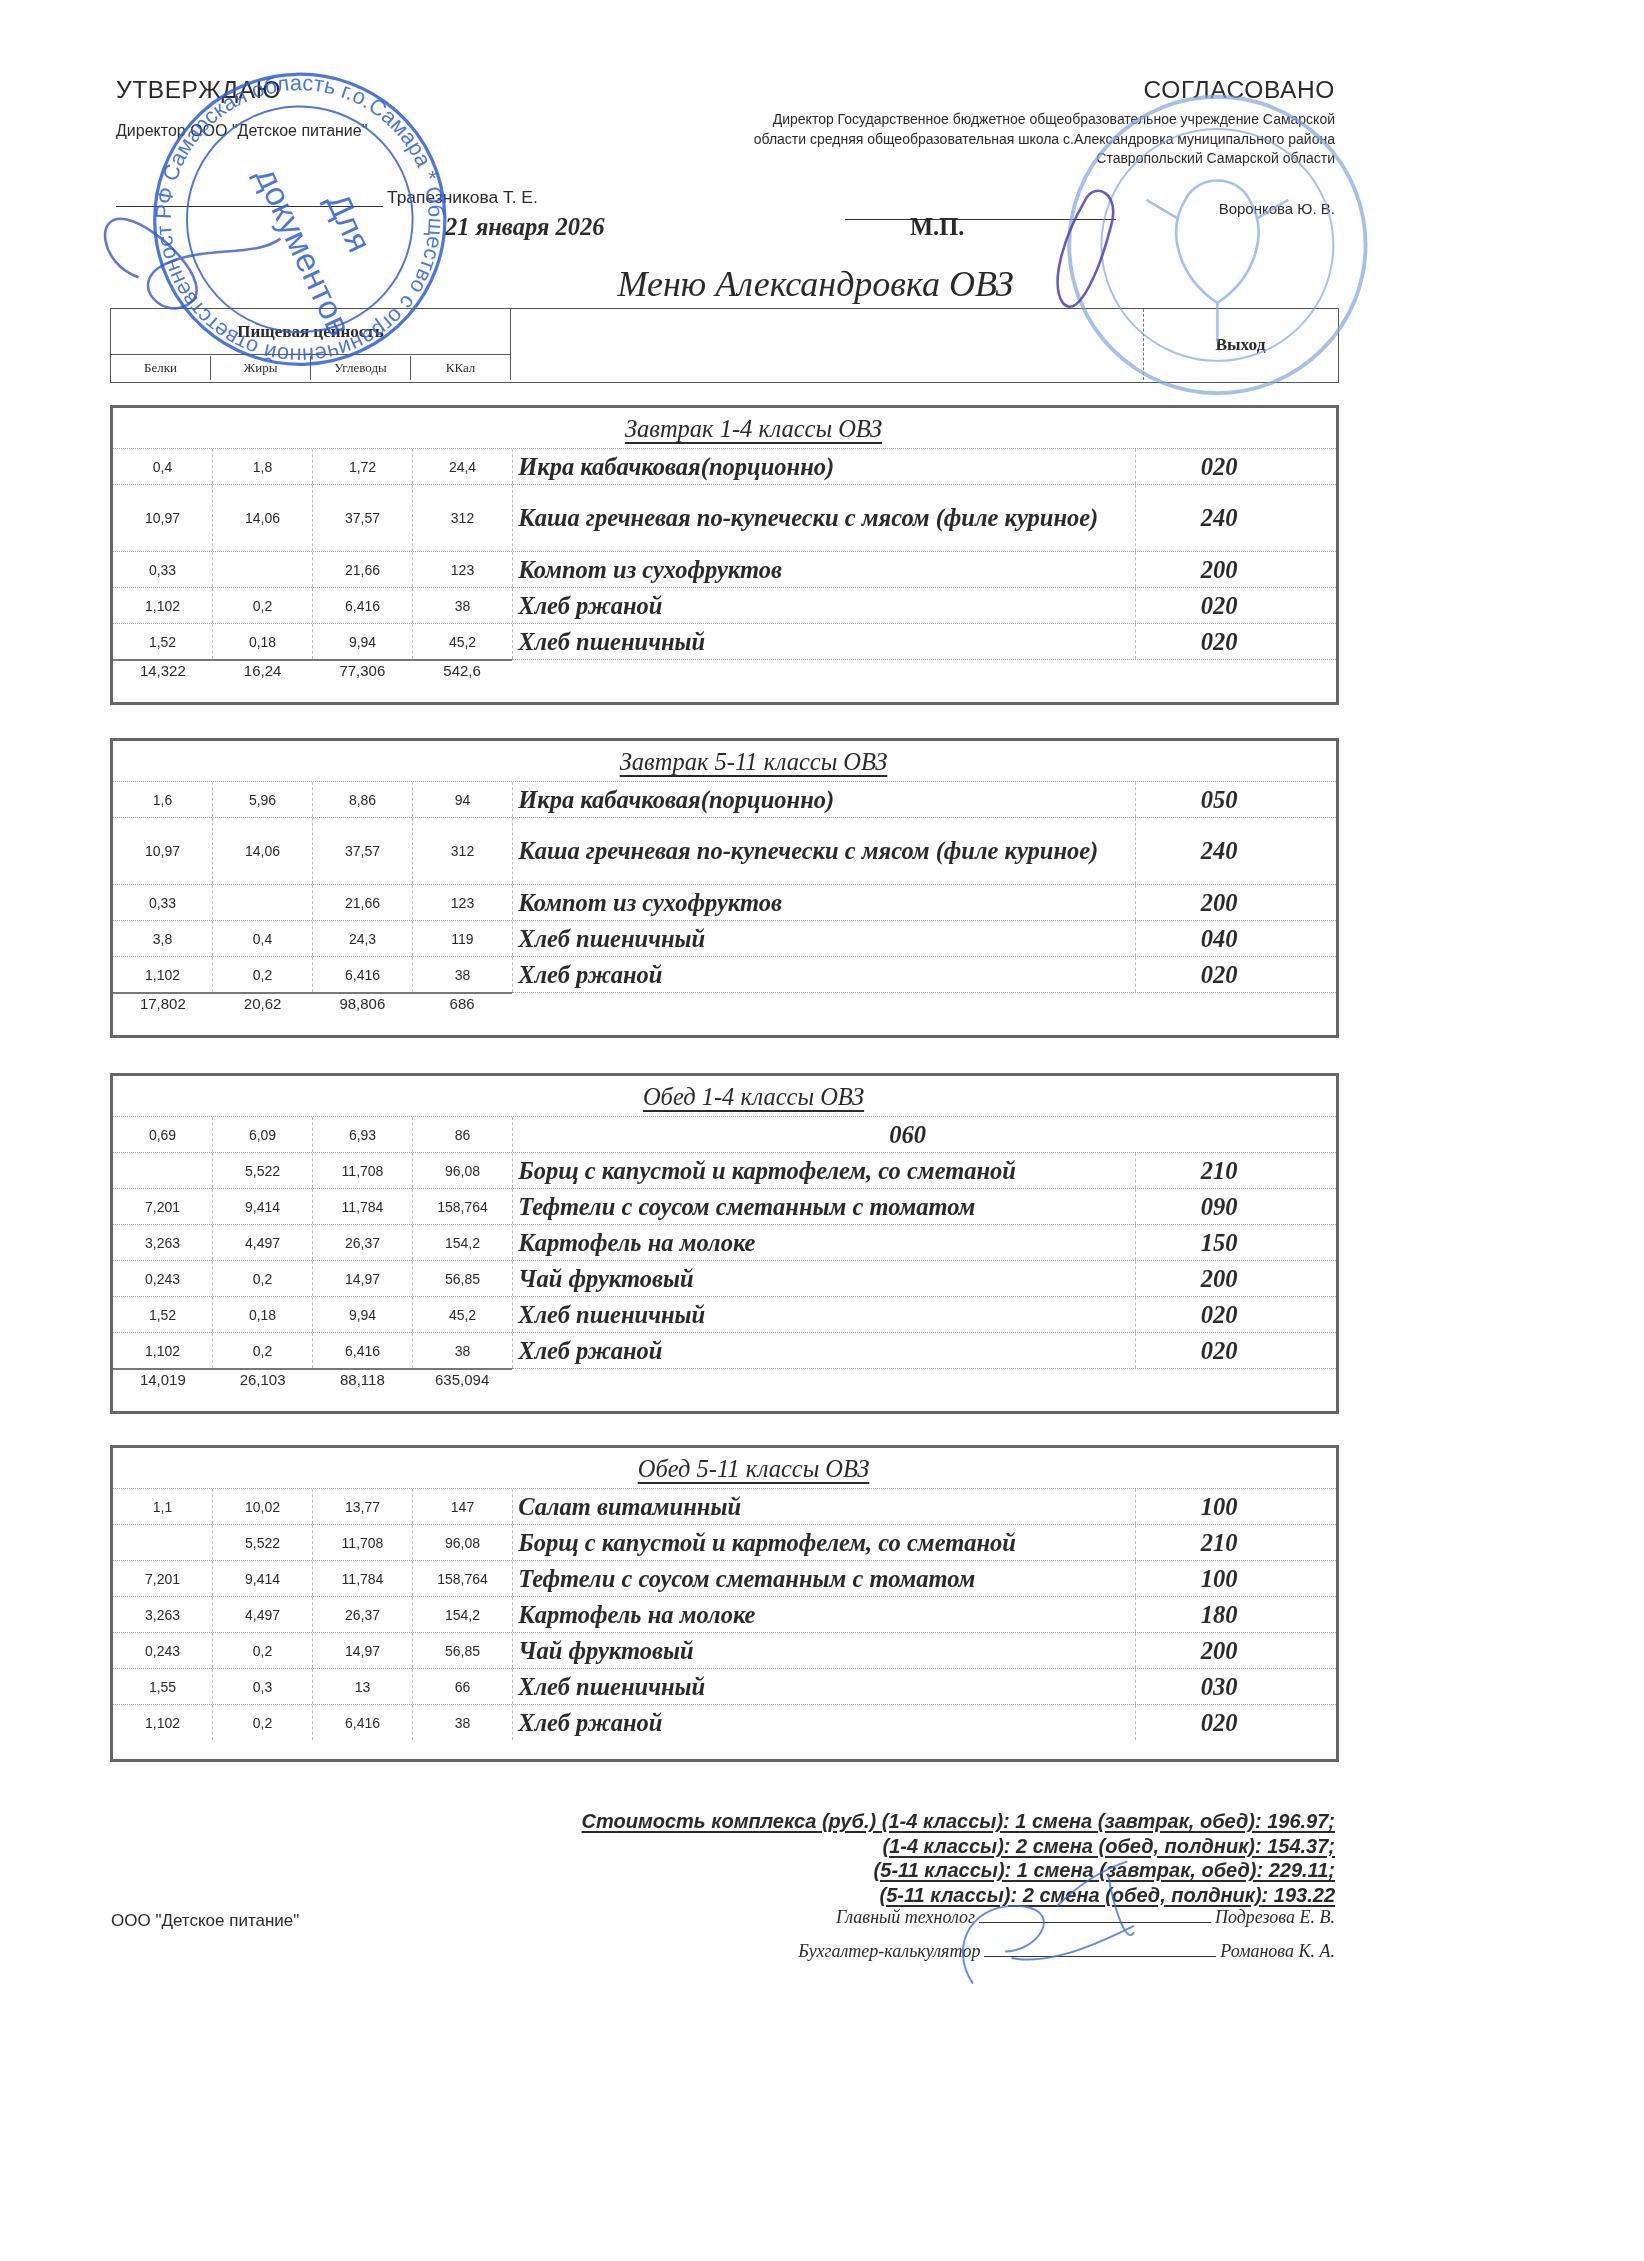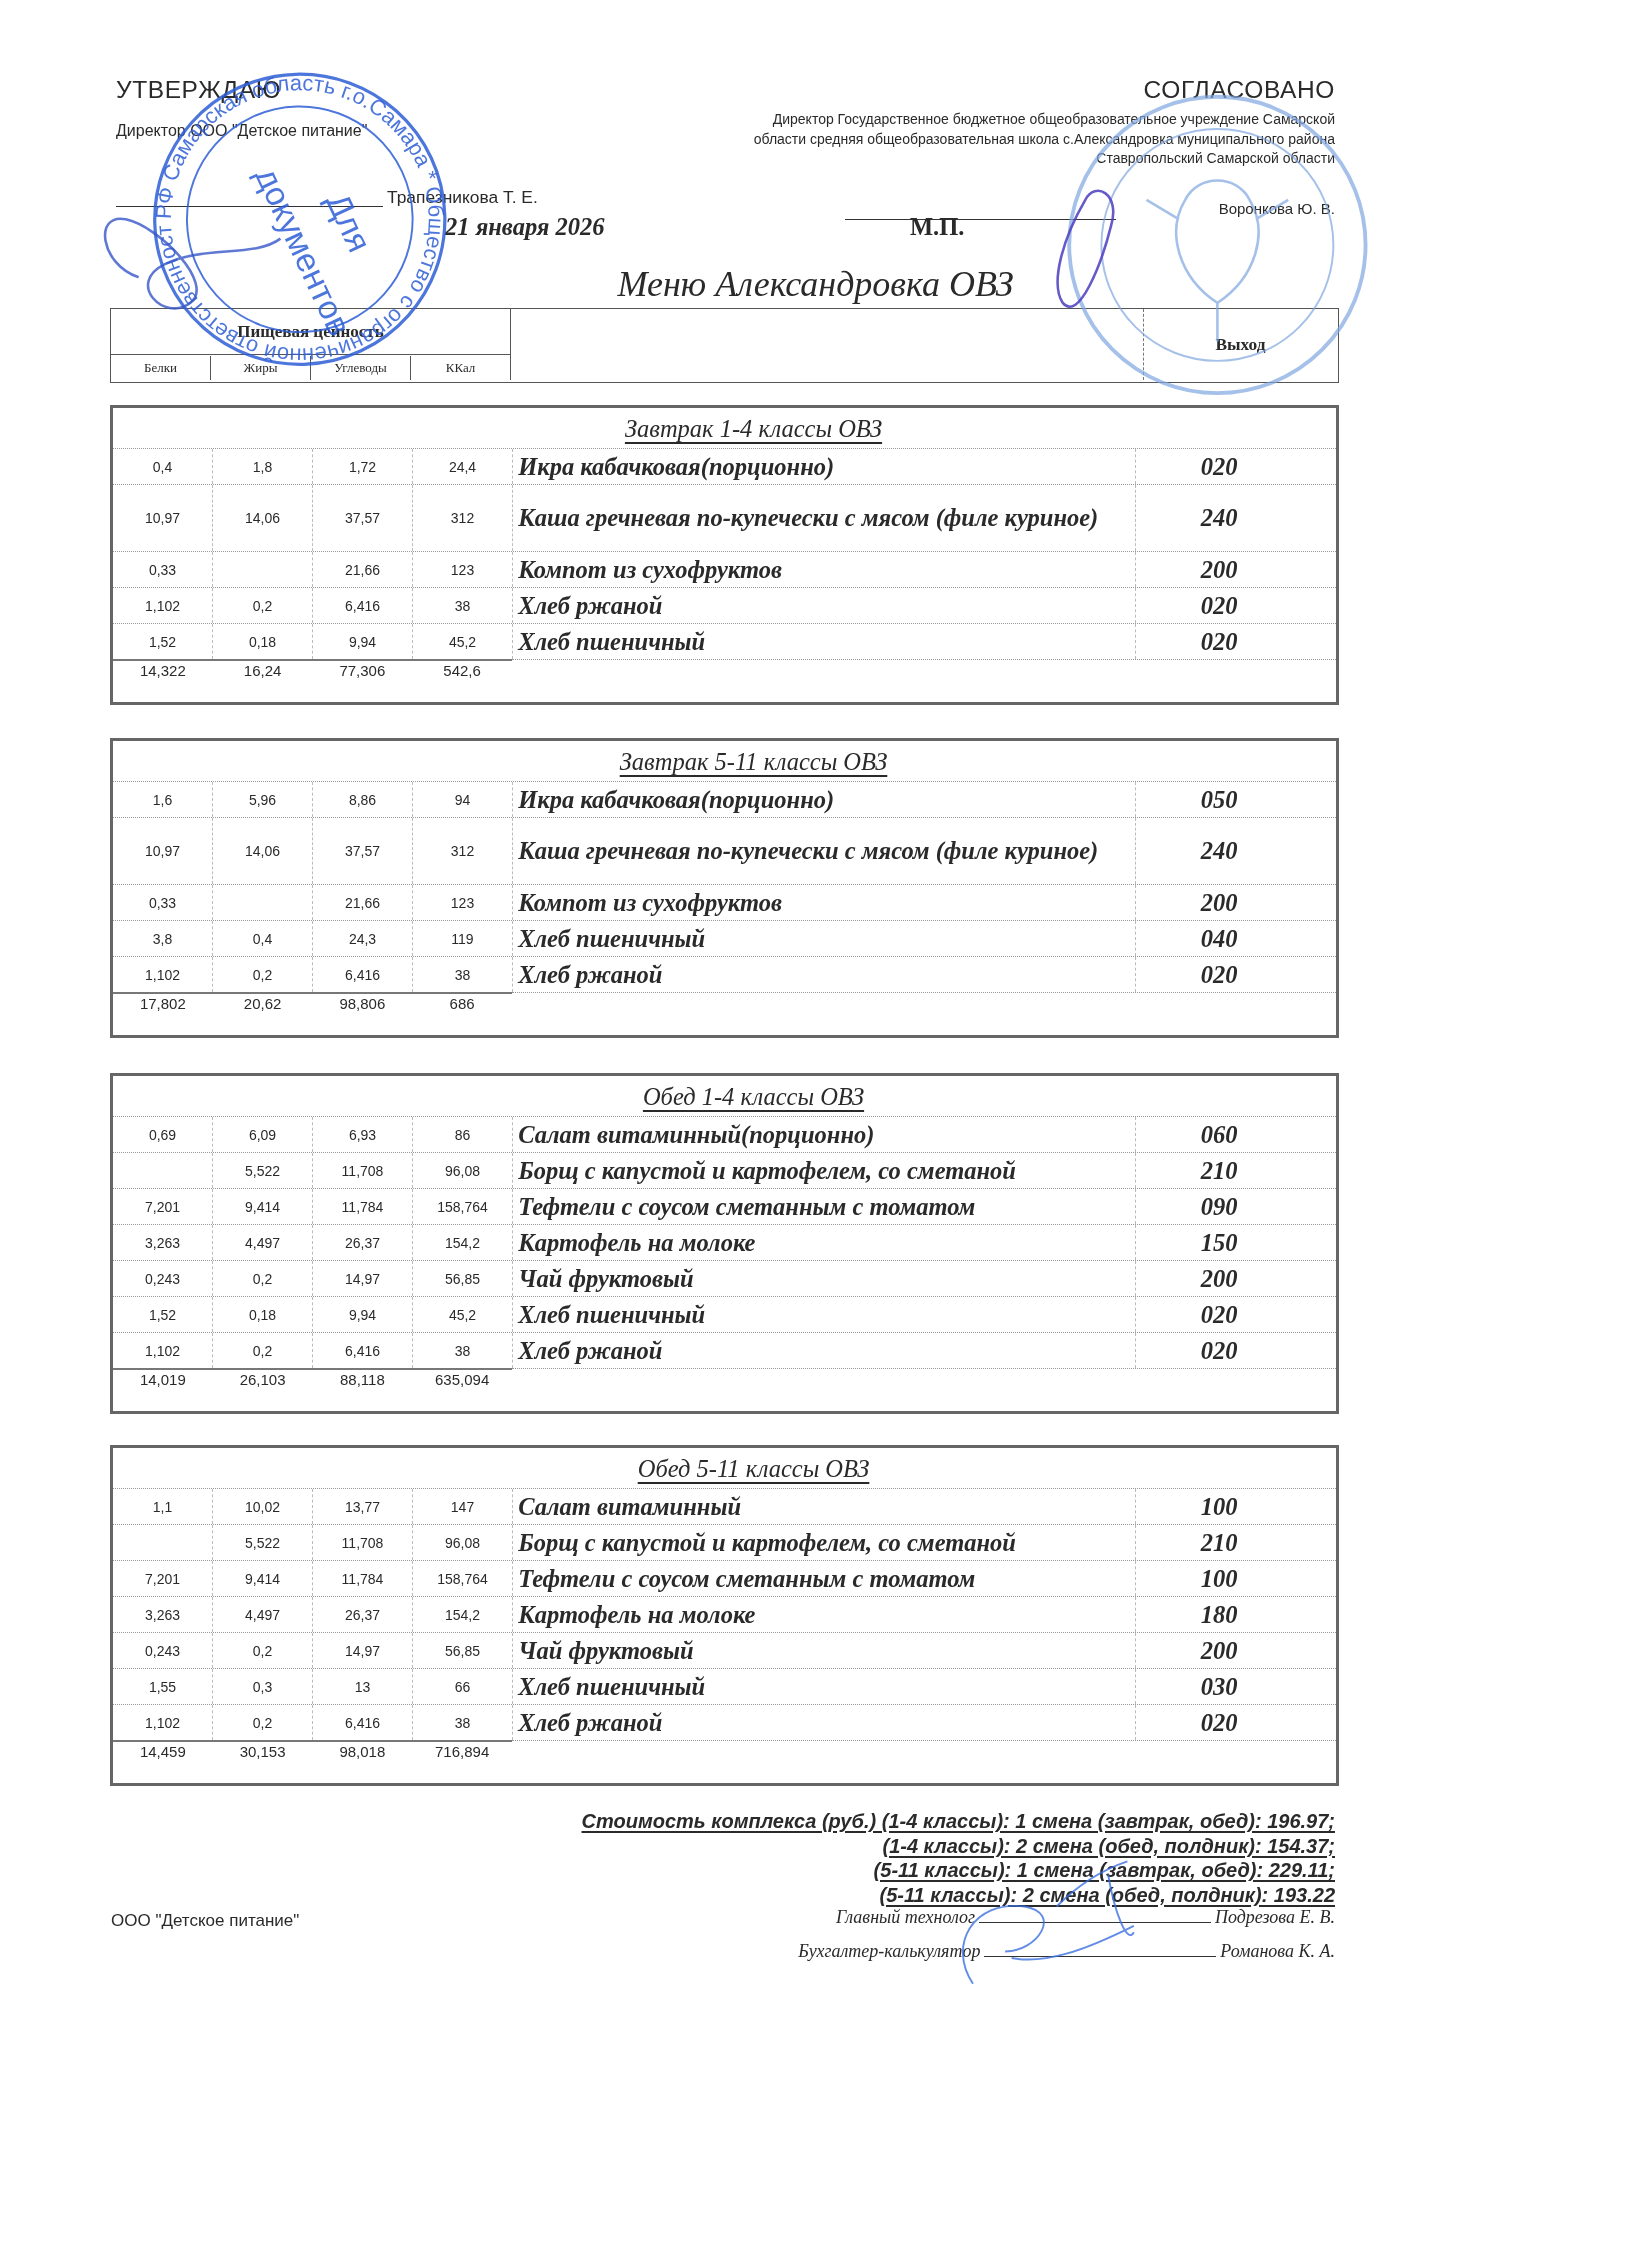--- a/index.html
+++ b/index.html
@@ -208,21 +208,20 @@
       </div>
       <div style="height: 19.3px;"></div>
     </div>
     <div class="section" style="top: 1073px;">
       <div class="sec-title serif"><span>Обед 1-4 классы ОВЗ</span></div>
       <div class="row single">
         <div class="n sans">0,69</div>
         <div class="n sans">6,09</div>
         <div class="n sans">6,93</div>
         <div class="n sans">86</div>
-        <div class="dish serif">Салат витаминный(порционно)</div>
         <div class="yield serif">060</div>
       </div>
       <div class="row single">
         <div class="n sans"></div>
         <div class="n sans">5,522</div>
         <div class="n sans">11,708</div>
         <div class="n sans">96,08</div>
         <div class="dish serif">Борщ с капустой и картофелем, со сметаной</div>
         <div class="yield serif">210</div>
       </div>
@@ -327,29 +326,20 @@
         <div class="dish serif">Хлеб пшеничный</div>
         <div class="yield serif">030</div>
       </div>
       <div class="row single">
         <div class="n sans">1,102</div>
         <div class="n sans">0,2</div>
         <div class="n sans">6,416</div>
         <div class="n sans">38</div>
         <div class="dish serif">Хлеб ржаной</div>
         <div class="yield serif">020</div>
-      </div>
-      <div class="totals-wrap">
-        <div class="totals sans">
-          <div>14,459</div>
-          <div>30,153</div>
-          <div>98,018</div>
-          <div>716,894</div>
-        </div>
-        <div class="after"></div>
       </div>
       <div style="height: 19.3px;"></div>
     </div>
   </div>
 
 <div class="cost sans">
   <div><span>Стоимость комплекса (руб.) (1-4 классы): 1 смена (завтрак, обед): 196.97;</span></div>
   <div><span>(1-4 классы): 2 смена (обед, полдник): 154.37;</span></div>
   <div><span>(5-11 классы): 1 смена (завтрак, обед): 229.11;</span></div>
   <div><span>(5-11 классы): 2 смена (обед, полдник): 193.22</span></div>

